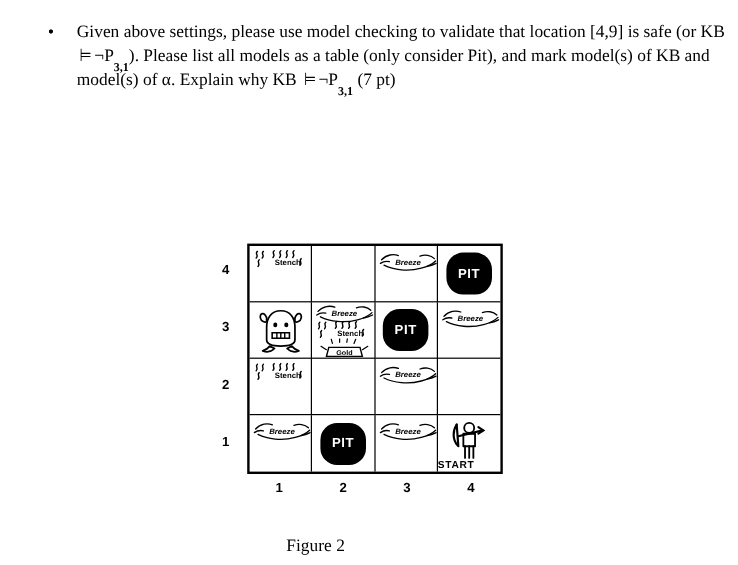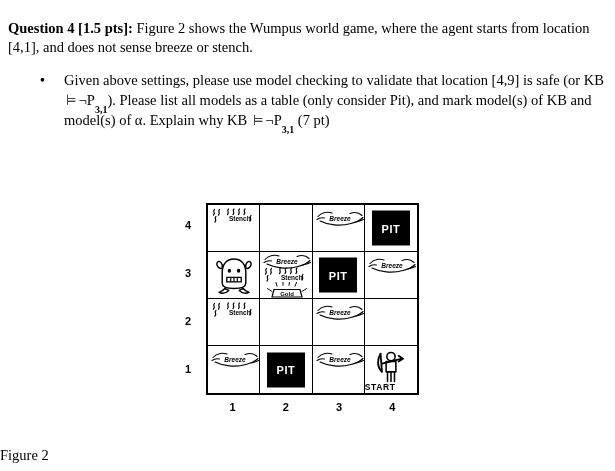--- a/index.html
+++ b/index.html
@@ -129,21 +129,21 @@
     height: 17px;
   }
   .pit {
     position: absolute;
     left: 50%;
     top: 50%;
     transform: translate(-50%, -50%);
     width: 38px;
     height: 35px;
     background: #000;
-    border-radius: 0;
+    border-radius: 14px;
     color: #fff;
     font-family: "Liberation Sans", sans-serif;
     font-weight: bold;
     font-size: 11px;
     letter-spacing: .5px;
     display: flex;
     align-items: center;
     justify-content: center;
   }
   .gold {
@@ -179,31 +179,29 @@
     font-weight: bold;
     letter-spacing: .6px;
   }
 
   
   #figure-caption {
     position: absolute;
     left: 0;
     top: 447px;
     width: 526px;
+    text-align: center;
     font-size: 14.5px;
   }
 </style>
 </head>
 <body>
 
 <div id="question-block">
 
-  <p id="question-intro">
-    <span class="q-label">Question 4 [1.5 pts]:</span><span> Figure 2 shows the Wumpus world game, where the agent starts from location [4,1], and does not sense breeze or stench.</span>
-  </p>
 
   <ul class="bullet-list">
 
     <li>
       <span class="bullet-dot">•</span>
     </li>
 
     <li>
       <span class="bullet-dot">•</span>
       <span><span>Given above settings, please use model checking to validate that location [4,9] is safe (or KB </span><span class="entail">⊨</span><span>¬P</span><sub>3,1</sub><span>). Please list all models as a table (only consider Pit), and mark model(s) of KB and model(s) of α. Explain why KB </span><span class="entail">⊨</span><span>¬P</span><sub>3,1</sub><span> (7 pt)</span></span>

